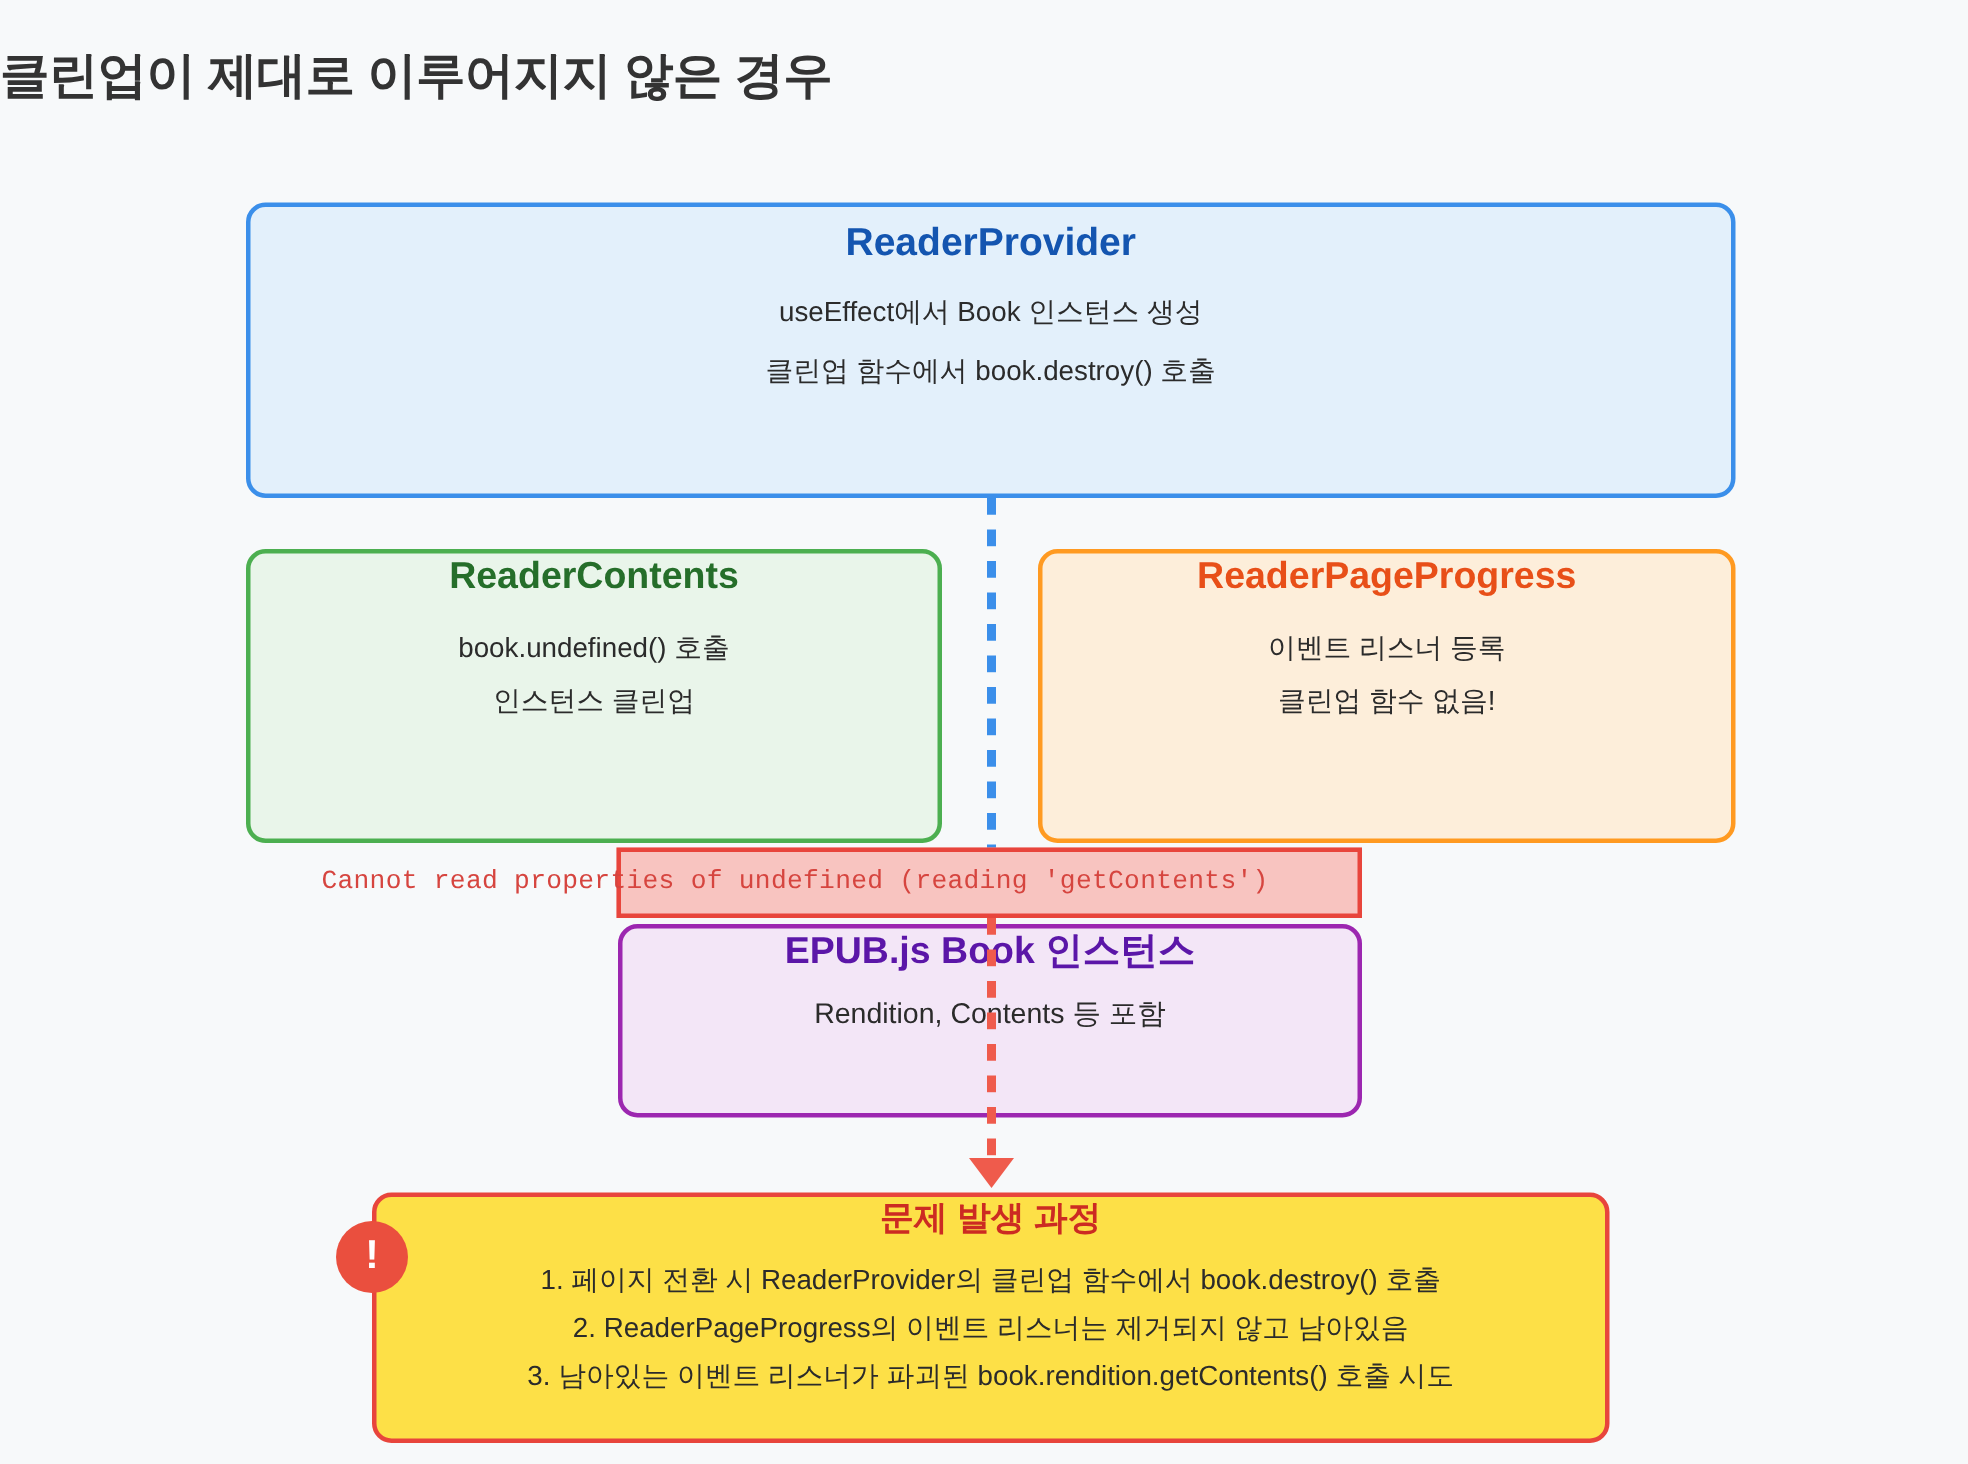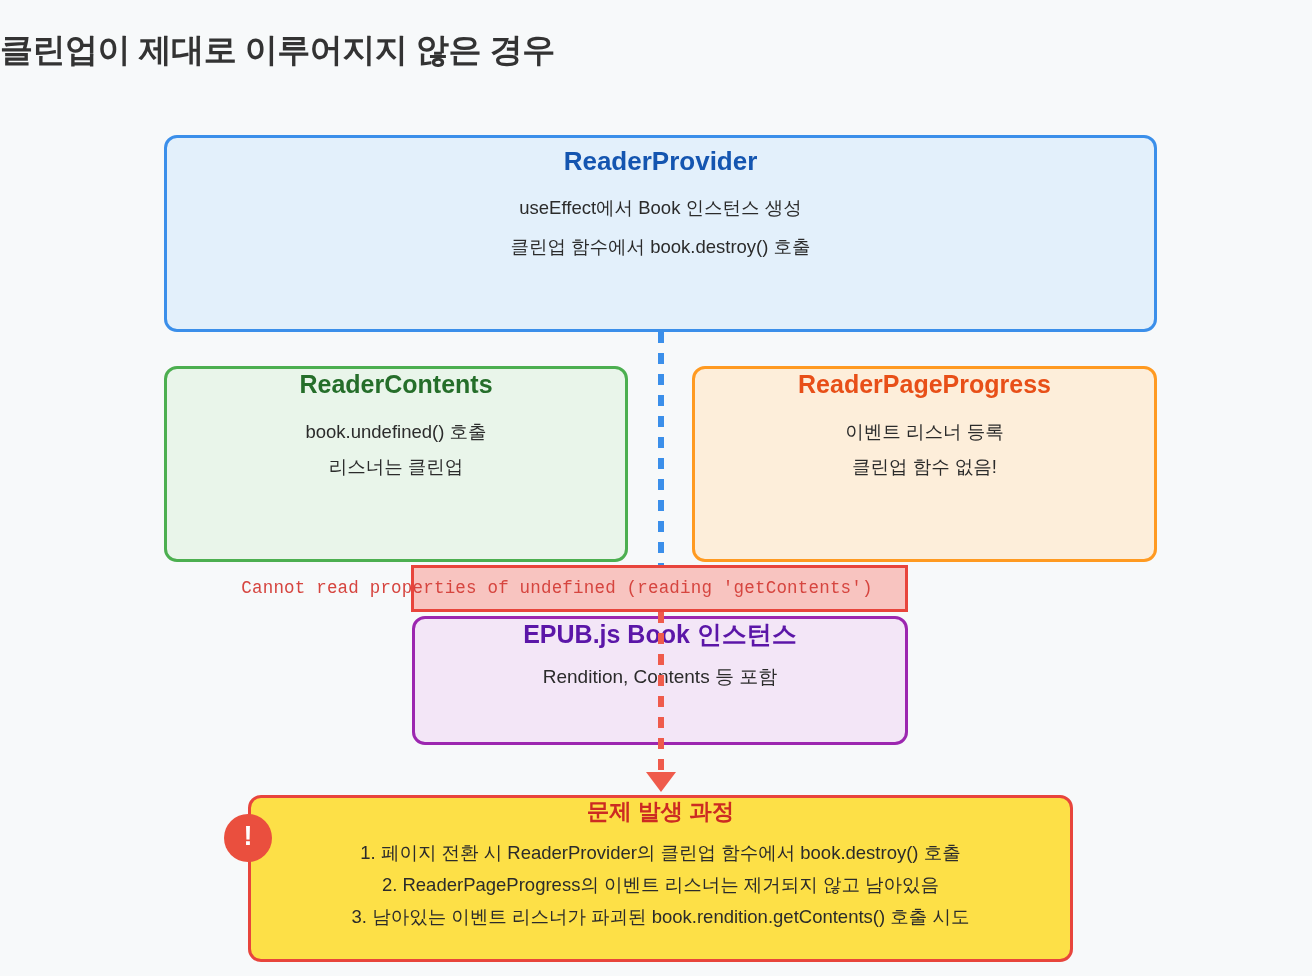--- a/index.html
+++ b/index.html
@@ -132,21 +132,20 @@
     left: 0;
     top: 578px;
     width: 1060px;
     text-align: center;
     font-family: "Liberation Mono", "DejaVu Sans Mono", monospace;
     font-size: 17.5px;
     color: #d6453f;
     z-index: 6;
     white-space: nowrap;
     letter-spacing: 0.2px;
-    padding-left: 27px;
   }
 
   
   #node-epub {
     left: 412px;
     top: 616px;
     width: 496px;
     height: 129px;
     border: 3px solid #9c27b0;
     background: #f3e6f7;
@@ -257,21 +256,21 @@
     <div class="node-title">ReaderProvider</div>
     <div class="node-line">useEffect에서 Book 인스턴스 생성</div>
     <div class="node-line">클린업 함수에서 book.destroy() 호출</div>
   </div>
 
   <div id="connector-blue"></div>
 
   <div class="node" id="node-contents">
     <div class="node-title">ReaderContents</div>
     <div class="node-line">book.undefined() 호출</div>
-    <div class="node-line">리스너는 클린업</div>
+    <div class="node-line">인스턴스 클린업</div>
   </div>
 
   <div class="node" id="node-progress">
     <div class="node-title">ReaderPageProgress</div>
     <div class="node-line">이벤트 리스너 등록</div>
     <div class="node-line">클린업 함수 없음!</div>
   </div>
 
   <div id="error-banner"></div>
   <div id="error-banner-text">Cannot read properties of undefined (reading 'getContents')</div>

